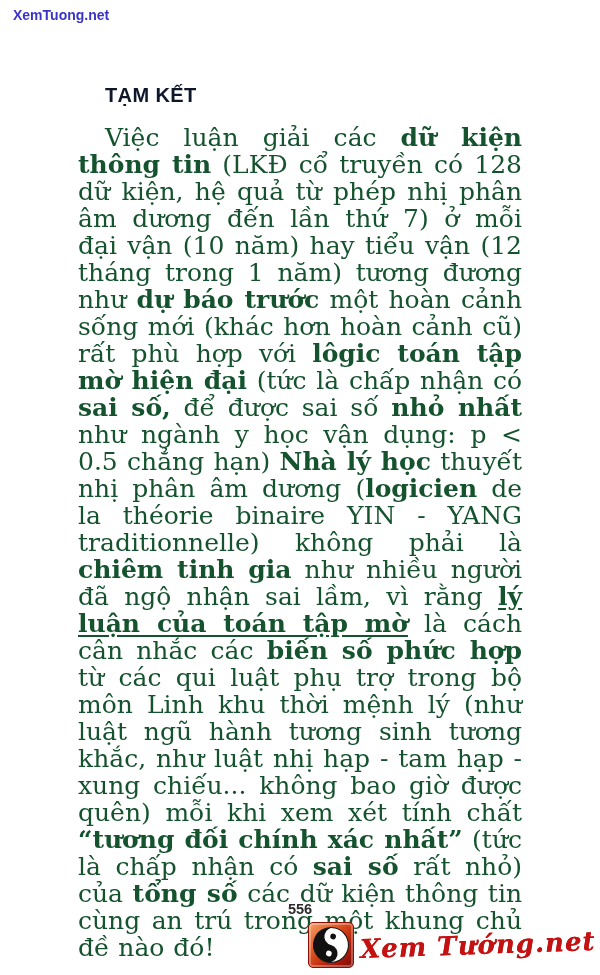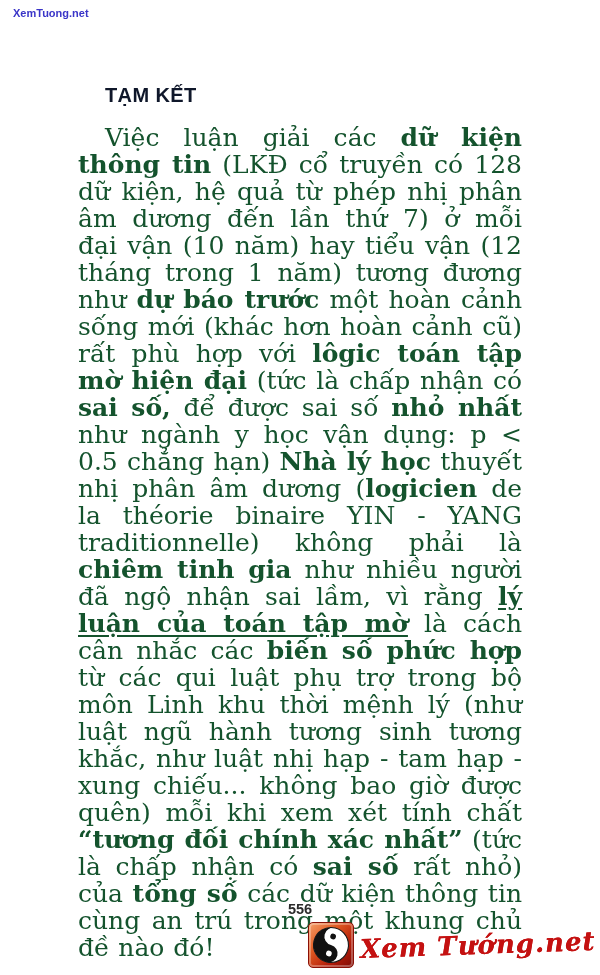--- a/index.html
+++ b/index.html
@@ -6,21 +6,21 @@
   body{
     width:600px;height:975px;
     background:#ffffff;
     position:relative;
     font-family:"DejaVu Serif",serif;
     overflow:hidden;
   }
   .watermark{
     position:absolute;left:13px;top:7px;
     font-family:"Liberation Sans",sans-serif;
-    font-weight:700;font-size:11px;color:#3a35c8;
+    font-weight:700;font-size:14px;color:#3a35c8;
   }
   .content{
     position:absolute;left:78px;top:84px;width:444px;
   }
   .heading{
     font-family:"Liberation Sans",sans-serif;
     font-size:20px;font-weight:700;color:#0f172a;
     letter-spacing:.4px;
     margin:0 0 17px 27px;
   }

